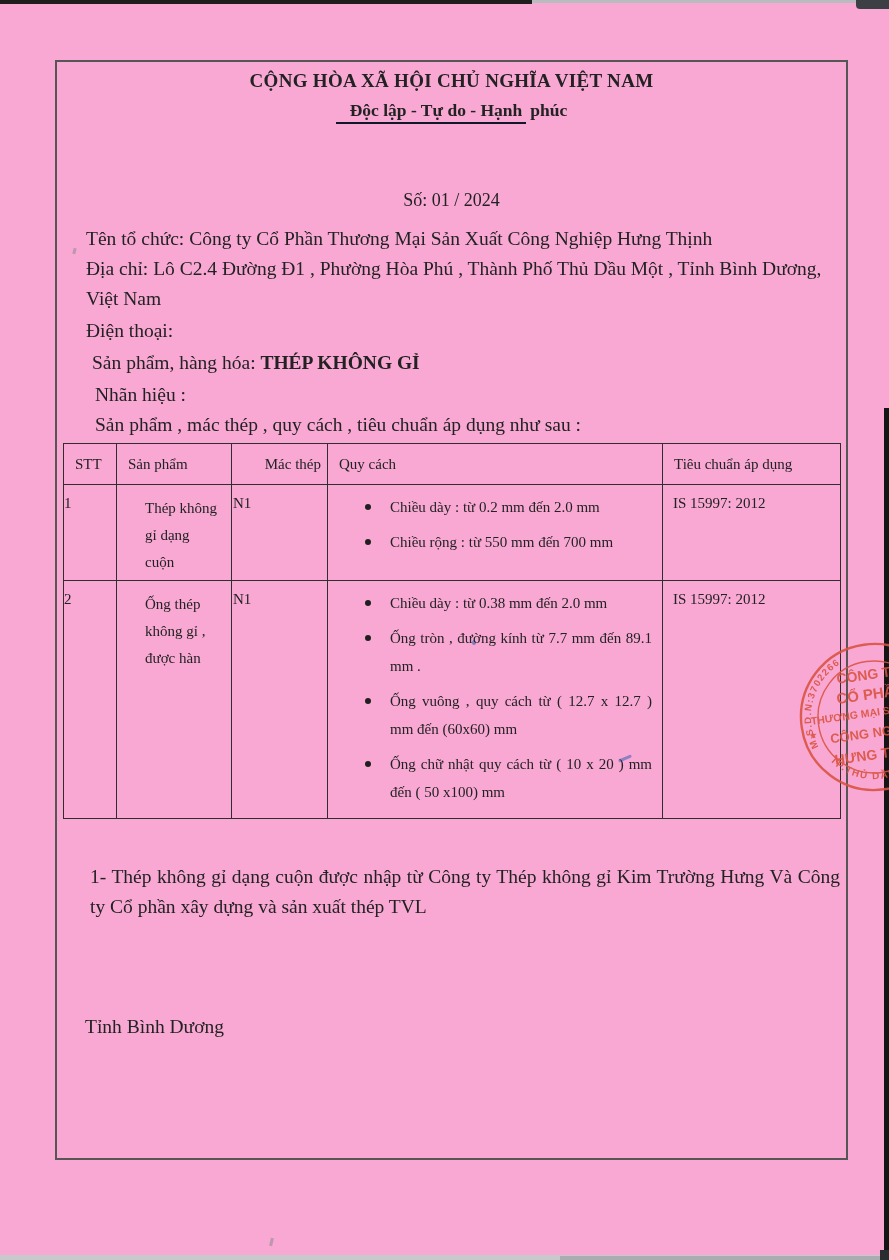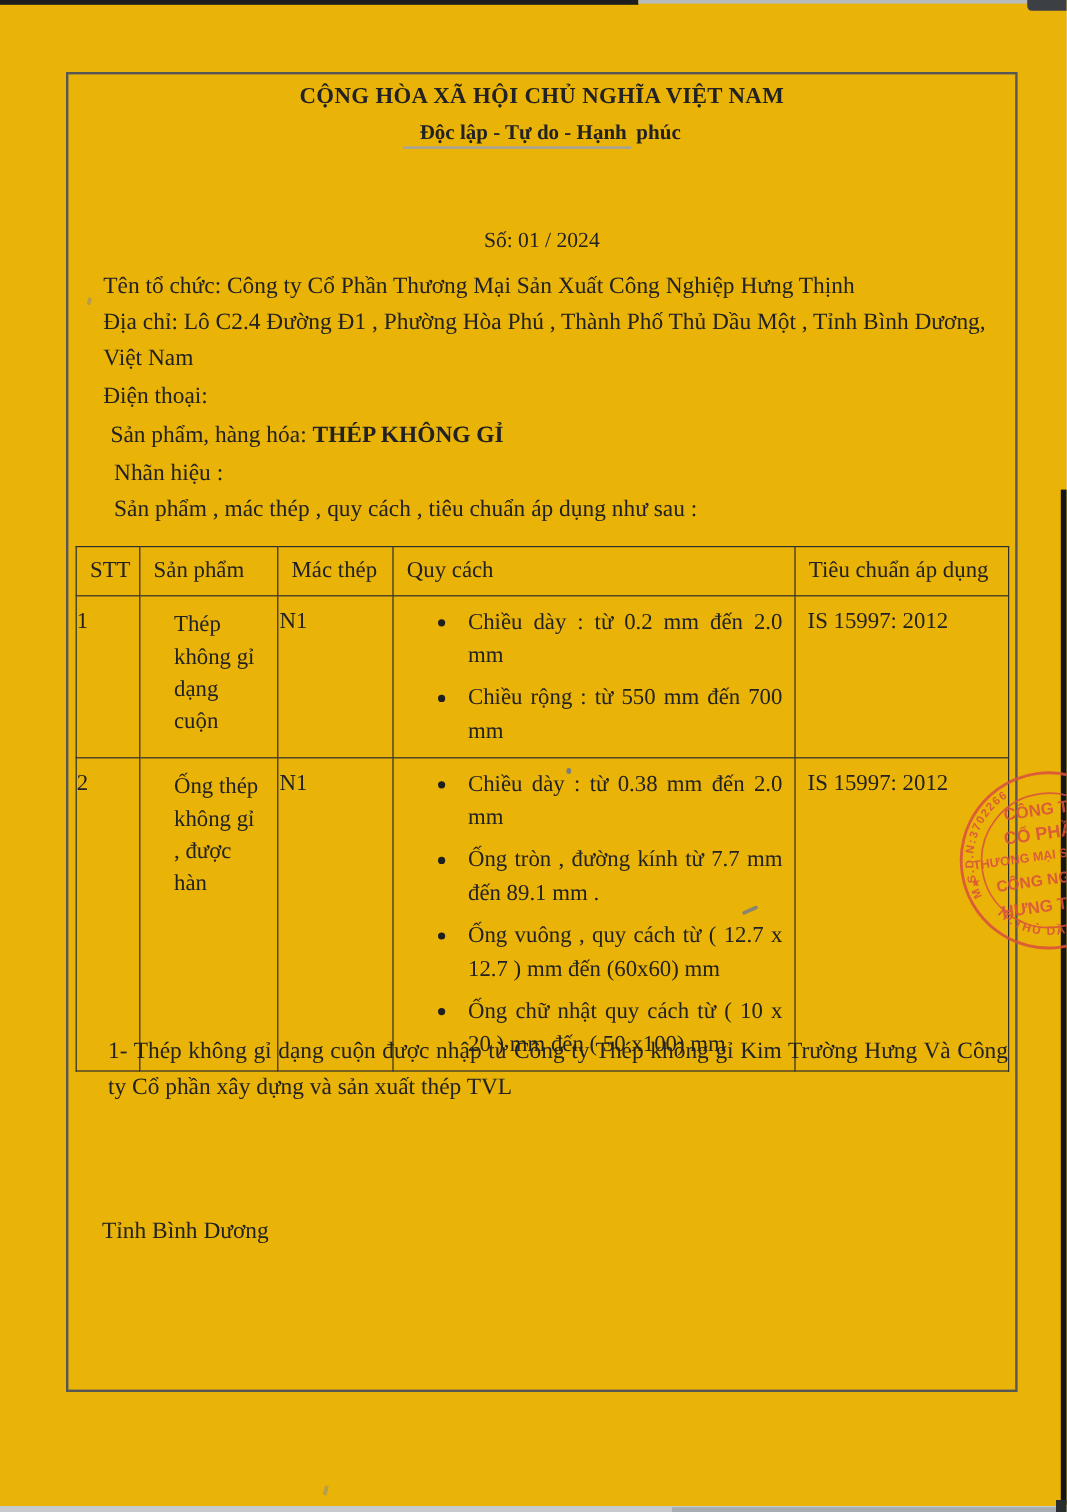--- a/index.html
+++ b/index.html
@@ -1,18 +1,18 @@
 <!DOCTYPE html>
 <html><head>
 <meta charset="utf-8">
 <style>
   html,body{margin:0;padding:0;background:#e8e8e6;}
   #page{
     position:relative;width:889px;height:1260px;margin:0;
-    background:#eab308;overflow:hidden;
+    background:#f9a8d4;overflow:hidden;
     font-family:"Liberation Serif","DejaVu Serif",serif;
     color:#222;
   }
   .abs{position:absolute;}
   
   .art-top-left{left:0;top:0;width:532px;height:4px;background:#1e1e1e;}
   .art-top-strip{left:532px;top:0;width:357px;height:3px;background:#b9bcbe;}
   .art-top-corner{left:856px;top:0;width:33px;height:9px;background:#3c4044;border-radius:0 0 0 4px;}
   .art-right-bar{left:884px;top:408px;width:5px;height:846px;background:#151515;}
   .art-bottom-strip{left:0;top:1255px;width:889px;height:5px;background:#c6cacc;}
@@ -20,38 +20,38 @@
   .art-bottom-corner{left:880px;top:1250px;width:9px;height:10px;background:#2a2d2f;}
   .speck{width:3px;height:8px;background:#8a8a8a;opacity:.55;transform:rotate(14deg);}
   .ink-dot{width:4px;height:5px;background:#4a66b8;border-radius:50%;opacity:.7;}
   .ink-dash{width:14px;height:3px;background:#4a66b8;border-radius:2px;opacity:.6;transform:rotate(-24deg);}
 
   .frame{left:55px;top:60px;width:789px;height:1096px;border:2px solid #565656;}
 
   .center-line{left:55px;width:793px;text-align:center;}
   .country{top:70px;font-size:19px;font-weight:bold;letter-spacing:.3px;}
   .motto{top:100px;font-size:17.5px;font-weight:bold;}
-  .motto-main{border-bottom:2px solid #a3a3a3;padding:0 4px 2px 14px;}
+  .motto-main{border-bottom:2px solid #0f172a;padding:0 4px 2px 14px;}
   .motto-tail{padding-left:4px;}
   .doc-title{top:147px;font-size:24px;font-weight:bold;letter-spacing:.5px;}
   .doc-number{top:190px;font-size:18px;}
 
   .body-text{font-size:19.5px;line-height:30px;}
   .org-line{left:86px;top:224px;width:760px;}
   .addr-line{left:86px;top:254px;width:760px;}
   .phone-line{left:86px;top:316px;}
   .product-line{left:92px;top:348px;}
   .product-value{font-weight:bold;}
   .brand-line{left:95px;top:380px;}
   .intro-line{left:95px;top:410px;}
 
   table.spec{
-    position:absolute;left:63px;top:455px;width:777px;
+    position:absolute;left:63px;top:443px;width:777px;
     border-collapse:collapse;table-layout:fixed;
-    font-size:19px;
+    font-size:15px;
   }
   table.spec th, table.spec td{
     border:1.5px solid #2e2e2e;vertical-align:top;
     font-weight:normal;text-align:left;
   }
   table.spec thead th{height:40px;vertical-align:middle;padding:0 6px 0 11px;}
   th.c-stt, td.c-stt{text-align:center;padding:0;}
   td.c-stt{padding-top:10px;}
   td.c-prod{padding:10px 11px 0 28px;text-align:justify;line-height:27px;}
   th.c-grade, td.c-grade{text-align:center;}
@@ -112,21 +112,21 @@
       <col style="width:53px">
         <col style="width:115px">
         <col style="width:96px">
         <col style="width:335px">
         <col style="width:178px">
     </colgroup>
     <thead>
       <tr>
         <th class="c-stt">STT</th>
         <th>Sản phẩm</th>
-        <th class="c-grade" style="text-align:left;padding-left:11px;">Mác thép</th>
+        <th class="c-grade" style="text-align:right;padding-left:11px;">Mác thép</th>
         <th>Quy cách</th>
         <th>Tiêu chuẩn áp dụng</th>
       </tr>
     </thead>
     <tbody>
       <tr class="row1">
         <td class="c-stt">1</td>
         <td class="c-prod">Thép không gỉ dạng cuộn</td>
         <td class="c-grade">N1</td>
         <td class="c-qc">

